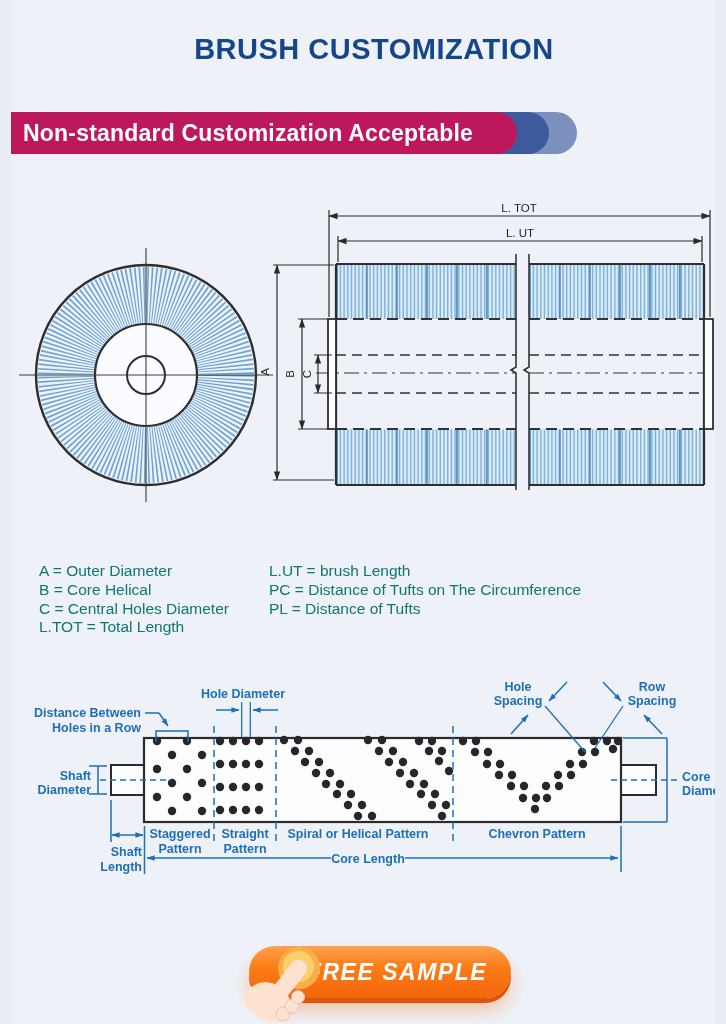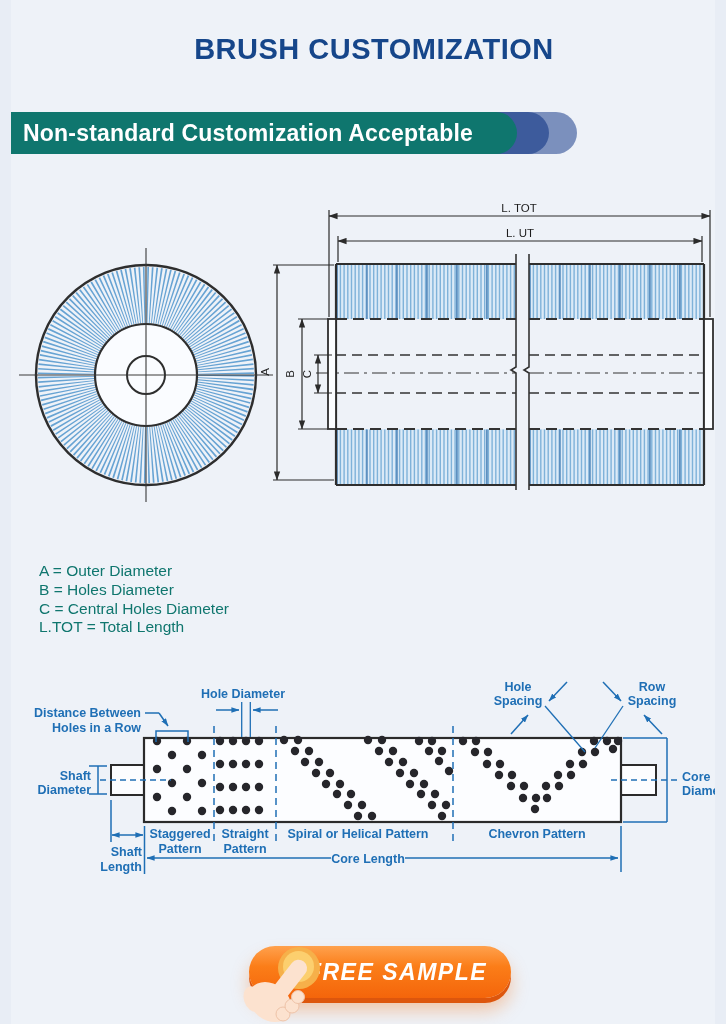--- a/index.html
+++ b/index.html
@@ -15,21 +15,21 @@
     position:absolute; top:33px; left:0; width:726px;
     text-align:center; font-size:29px; font-weight:800; letter-spacing:.5px;
     color:#16468a;
   }
   
   .banner-wrap { position:absolute; top:112px; left:0; height:42px; width:726px; }
   .banner-layer { position:absolute; top:0; left:0; height:42px; border-radius:0 24px 24px 0; }
   .banner-l3 { width:566px; background:#7b90bd; }
   .banner-l2 { width:538px; background:#3d5b9c; }
   .banner-main {
-    width:506px; background:#0f766e; color:#ffffff;
+    width:506px; background:#be185d; color:#ffffff;
     font-size:23px; font-weight:800; letter-spacing:.2px;
     display:flex; align-items:center; padding-left:12px;
   }
   
   .svg-abs { position:absolute; left:0; }
   .svg-tech { top:185px; }
   .svg-pat  { top:665px; }
   
   .legend-col { position:absolute; top:562px; font-size:15.5px; color:#0f766e; }
   .legend-col.left  { left:28px; }
@@ -131,23 +131,28 @@
       <text x="508" y="212" text-anchor="middle">L. TOT</text>
       <text x="509" y="237" text-anchor="middle">L. UT</text>
       <text transform="translate(258,372) rotate(-90)" text-anchor="middle">A</text>
       <text transform="translate(283,374) rotate(-90)" text-anchor="middle">B</text>
       <text transform="translate(300,374) rotate(-90)" text-anchor="middle">C</text>
     </g>
   </svg>
 
   <div class="legend-col left">
     <div class="legend-row">A = Outer Diameter</div>
-    <div class="legend-row">B = Holes Diameter</div>
+    <div class="legend-row">B = Core Helical</div>
     <div class="legend-row">C = Central Holes Diameter</div>
     <div class="legend-row">L.TOT = Total Length</div>
+  </div>
+  <div class="legend-col right">
+    <div class="legend-row">L.UT = brush Length</div>
+    <div class="legend-row">PC = Distance of Tufts on The Circumference</div>
+    <div class="legend-row">PL = Distance of Tufts</div>
   </div>
 
   <svg class="svg-abs svg-pat" width="726" height="235" viewBox="0 665 726 235">
     <defs>
       <marker id="bb" viewBox="0 0 10 7" refX="9.5" refY="3.5" markerWidth="8" markerHeight="6" markerUnits="userSpaceOnUse" orient="auto-start-reverse">
         <path d="M0,0 L10,3.5 L0,7 z" fill="#1f6fb5"></path>
       </marker>
       <circle id="dt" r="4.2" fill="#26262b"></circle>
     </defs>
 

